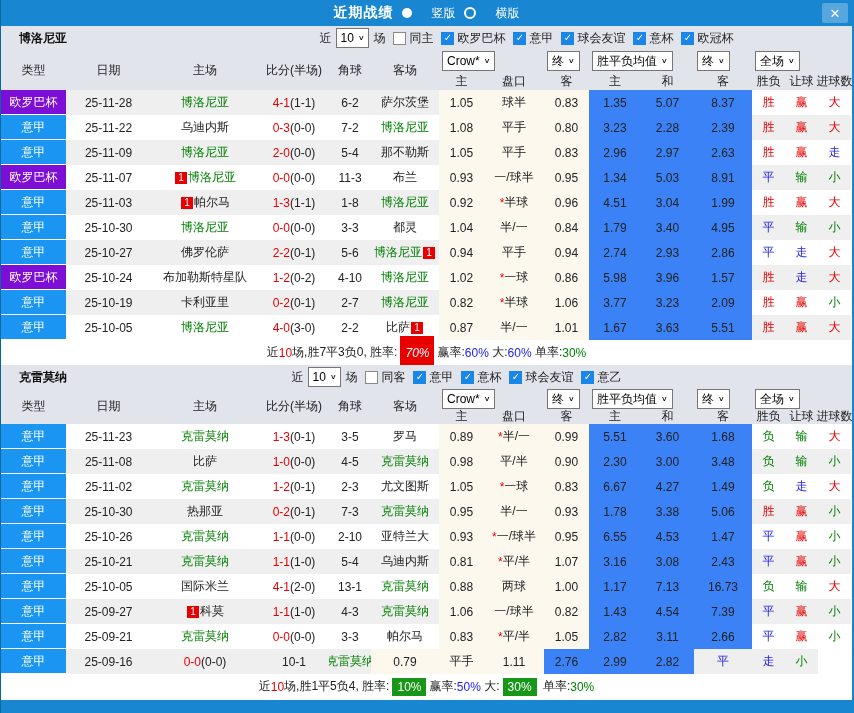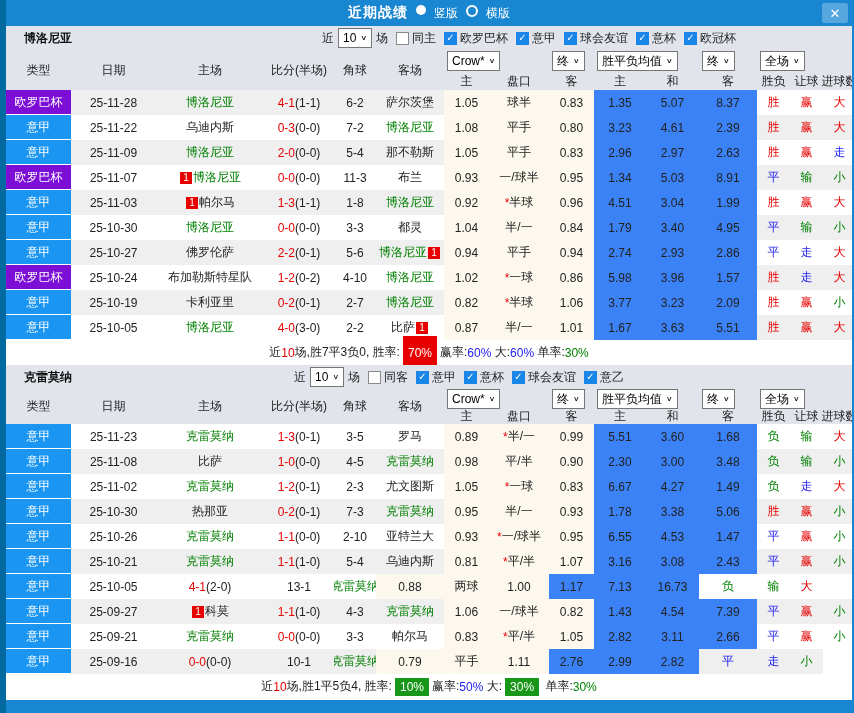--- a/index.html
+++ b/index.html
@@ -1,22 +1,22 @@
 <!DOCTYPE html>
 <html><head>
 <meta charset="utf-8">
 <style>
   html,body{margin:0;padding:0;background:#fff;}
   body{font-family:"Liberation Sans","DejaVu Sans",sans-serif;}
   .window{width:854px;height:713px;box-sizing:border-box;position:relative;overflow:hidden;
-          border-left:6px solid #0369a1;border-right:2px solid #1886d0;background:#fff;}
+          border-left:1px solid #0369a1;border-right:2px solid #1886d0;background:#fff;}
   .titlebar{height:26px;background:#1886d0;display:flex;align-items:center;justify-content:center;
             position:relative;color:#fff;}
   .title{font-weight:bold;font-size:14px;letter-spacing:1px;}
-  .radio-group{display:inline-flex;align-items:flex-start;gap:8px;margin-left:8px;font-size:12px;cursor:default;}
+  .radio-group{display:inline-flex;align-items:center;gap:20px;margin-left:8px;font-size:12px;cursor:default;}
   .radio-dot{width:10px;height:10px;border-radius:50%;background:#fff;display:inline-block;}
   .radio-ring{width:8px;height:8px;border-radius:50%;border:2px solid #fff;display:inline-block;}
   .close-btn{position:absolute;right:4px;top:3px;width:26px;height:20px;background:#55a7de;border-radius:2px;
              display:flex;align-items:center;justify-content:center;font-size:13px;color:#fff;cursor:pointer;}
   .filter-row{height:24px;background:#e1e4eb;display:flex;align-items:center;position:relative;font-size:12px;color:#222;}
   .team-name{position:absolute;left:18px;font-weight:bold;color:#111;}
   .filter-controls{display:flex;align-items:center;margin:0 auto;}
   .f0{transform:translateX(100px);}
   .f1{transform:translateX(30px);}
   .flabel{margin:0 1px;}
@@ -40,21 +40,21 @@
   .badge{color:#fff;border-bottom:1px solid #fff;box-sizing:border-box;}
   .purple{background:#7c0ed6;}
   .bluebg{background:#1a96f2;}
   .c-red{color:#e80000;}
   .c-blue{color:#2222ee;}
   .c-green{color:#008000;}
   .rcard{background:#e80000;color:#fff;width:12px;height:12px;font-size:10px;line-height:1;
          display:inline-flex;align-items:center;justify-content:center;margin:0 1px;flex:none;}
   .summary{height:25px;display:flex;align-items:center;justify-content:center;font-size:12px;background:#fff;color:#222;}
   .seg{white-space:pre;}
-  .bg-red{background:#e80000;color:#fff;padding:10px 5px;margin:0 3px;}
+  .bg-red{background:#e80000;color:#fff;padding:10px 5px;margin:0 3px;font-style:italic;}
   .bg-green{background:#189618;color:#fff;padding:2px 5px;margin:0 3px;}
   .footer{position:absolute;bottom:0;left:0;right:0;height:13px;background:#1886d0;}
 </style>
 </head>
 <body>
 
 <div class="window">
   <div class="titlebar">
     <span class="title">近期战绩</span>
     <span class="radio-group">
@@ -181,21 +181,21 @@
           <div class="cell">7-2</div>
           <div class="cell">
             <span class="c-green">博洛尼亚</span>
           </div>
           <div class="cell cream">1.08</div>
           <div class="cell cream">
             <span>平手</span>
           </div>
           <div class="cell cream">0.80</div>
           <div class="cell lblue">3.23</div>
-          <div class="cell lblue">4.61</div>
+          <div class="cell lblue">2.28</div>
           <div class="cell lblue">2.39</div>
           <div class="cell g c-red">胜</div>
           <div class="cell g c-red">赢</div>
           <div class="cell g c-red">大</div>
         </div>
         <div class="grid row">
           <div class="cell badge bluebg">意甲</div>
           <div class="cell g">25-11-09</div>
           <div class="cell g">
             <span class="c-green">博洛尼亚</span>
@@ -648,20 +648,23 @@
           <div class="cell lblue">3.08</div>
           <div class="cell lblue">2.43</div>
           <div class="cell g c-blue">平</div>
           <div class="cell g c-red">赢</div>
           <div class="cell g c-green">小</div>
         </div>
         <div class="grid row">
           <div class="cell badge bluebg">意甲</div>
           <div class="cell">25-10-05</div>
           <div class="cell">
+            <span>国际米兰</span>
+          </div>
+          <div class="cell">
             <span class="c-red">4-1</span>
             <span>(2-0)</span>
           </div>
           <div class="cell">13-1</div>
           <div class="cell">
             <span class="c-green">克雷莫纳</span>
           </div>
           <div class="cell cream">0.88</div>
           <div class="cell cream">
             <span>两球</span>

